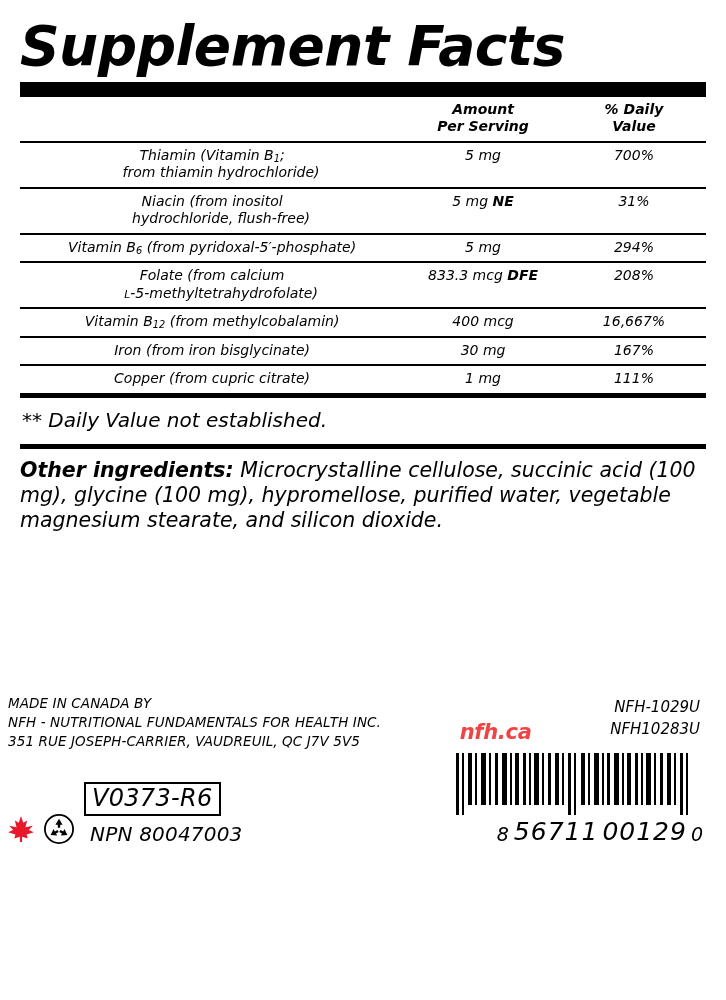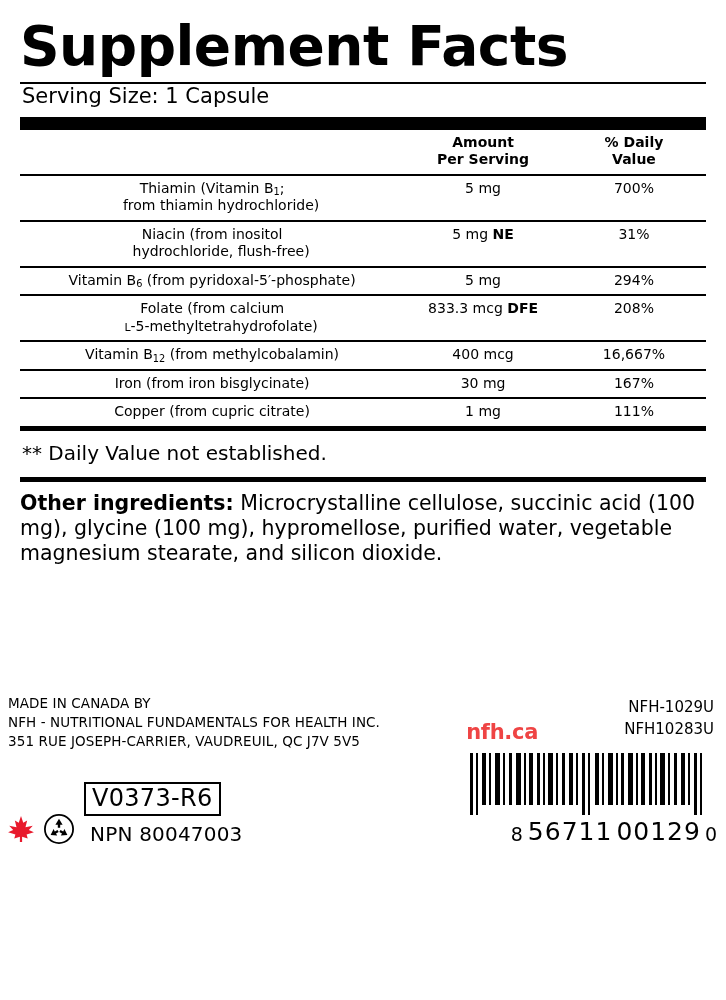--- a/index.html
+++ b/index.html
@@ -13,20 +13,21 @@
     font-family: "DejaVu Sans", "Liberation Sans", sans-serif;
     color: #000000;
     -webkit-font-smoothing: antialiased;
   }
   .panel {
     position: relative;
     width: 726px;
     height: 852px;
     box-sizing: border-box;
     padding: 14px 20px 0 20px;
+    font-style: italic;
   }
 
   
   .title {
     font-size: 55px;
     font-weight: 700;
     letter-spacing: -0.5px;
     line-height: 1.05;
     margin: 4px 0 6px 0;
     white-space: nowrap;
@@ -110,21 +111,21 @@
     margin: 9px 0 0 0;
   }
   .other .lbl { font-weight: 700; }
 
   
   .footer {
     position: absolute;
     left: 0;
     right: 0;
     bottom: 0;
-    padding: 0 8px 6px 6px;
+    padding: 0 22px 6px 6px;
     box-sizing: border-box;
   }
   .addr {
     font-size: 13.5px;
     line-height: 1.42;
     letter-spacing: 0.1px;
   }
   .footer-row {
     display: flex;
     align-items: flex-start;
@@ -200,21 +201,20 @@
 </style>
 </head>
 <body>
 
 <div class="panel">
 
   <div class="title">Supplement Facts</div>
 
   <div class="rule-thin"></div>
 
-  <div class="serving">Serving Size: 1 Capsule</div>
 
   <div class="rule-thick"></div>
 
   <table class="facts">
     <colgroup>
       <col style="width:56%">
       <col style="width:23%">
       <col style="width:21%">
     </colgroup>
     <tbody>

